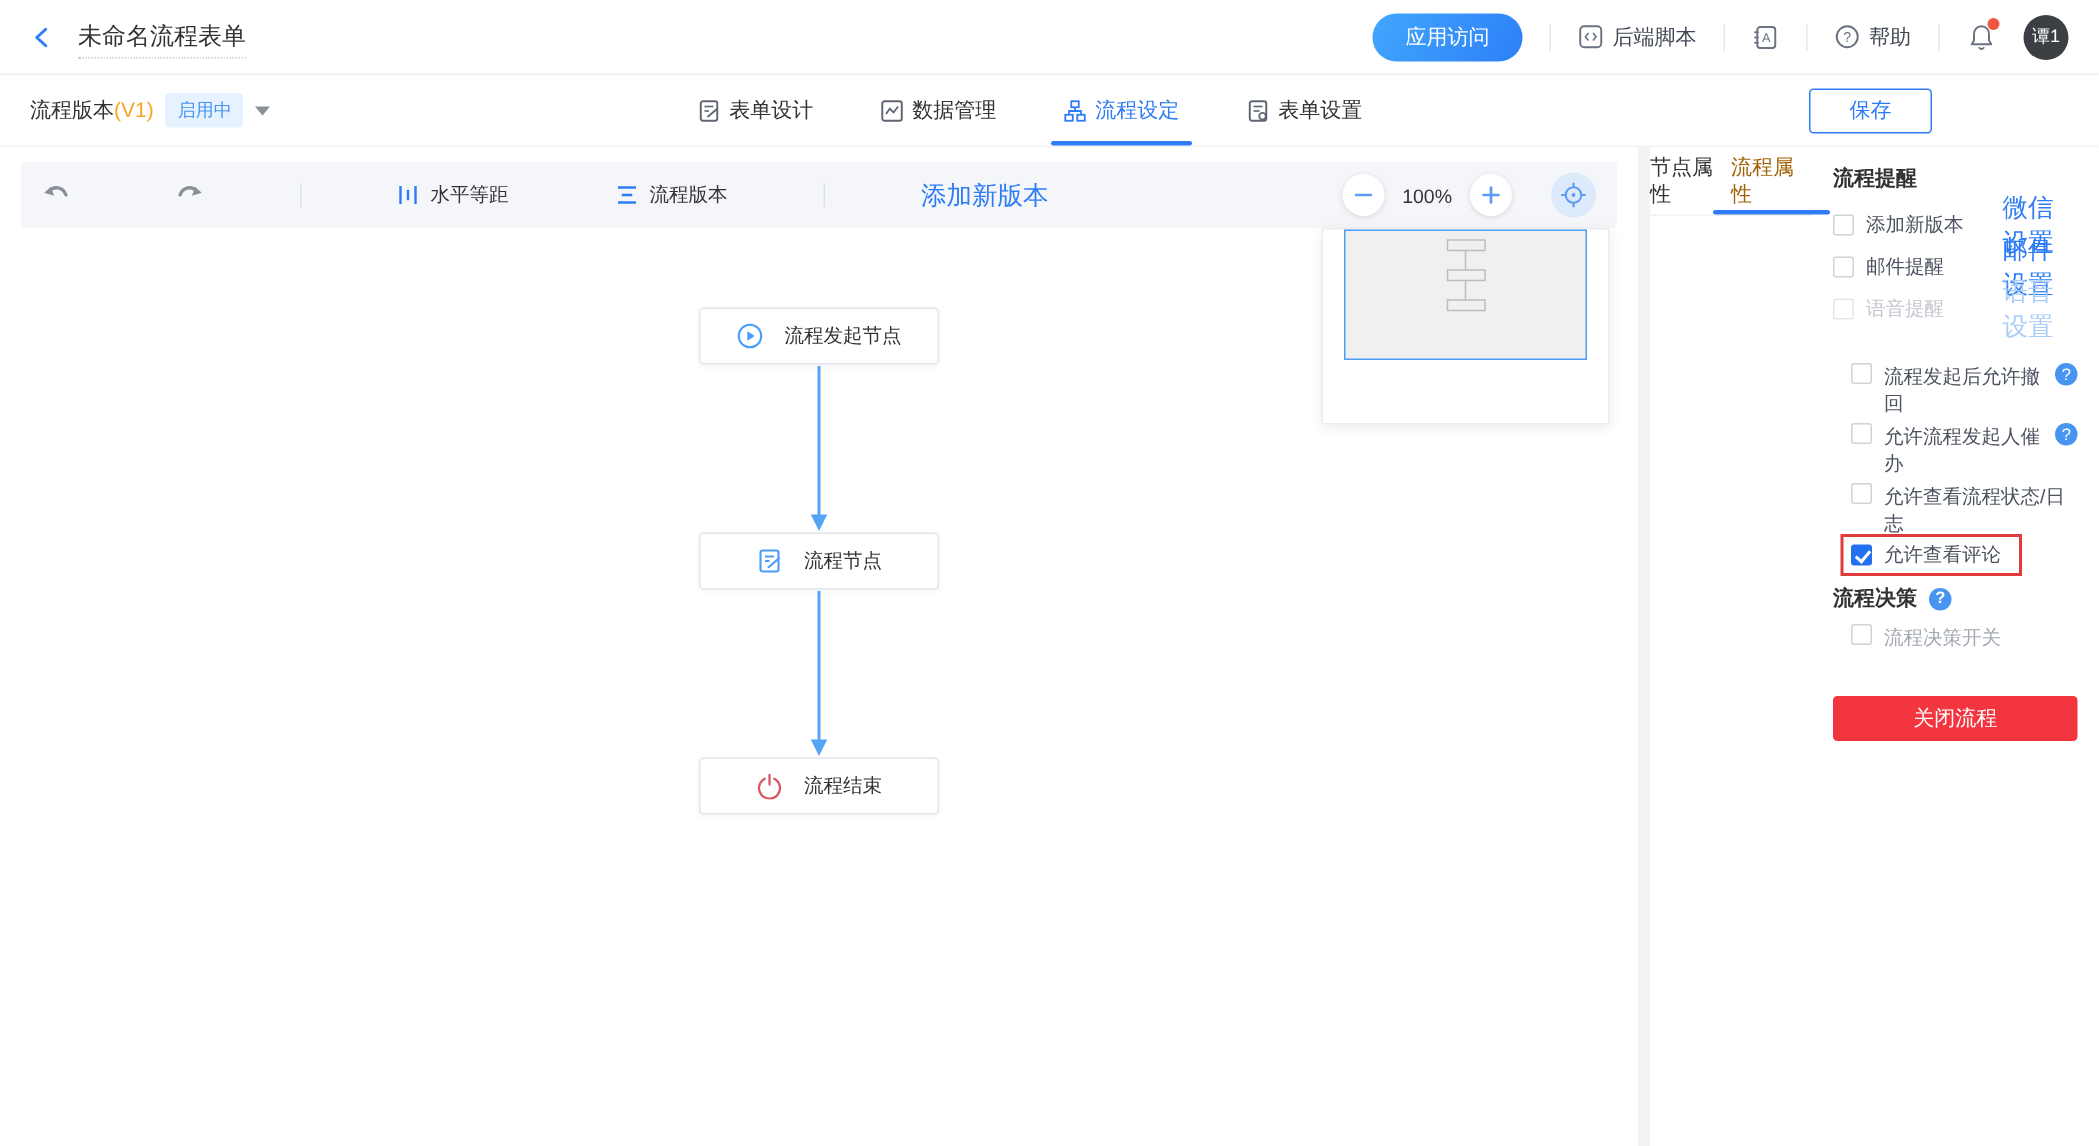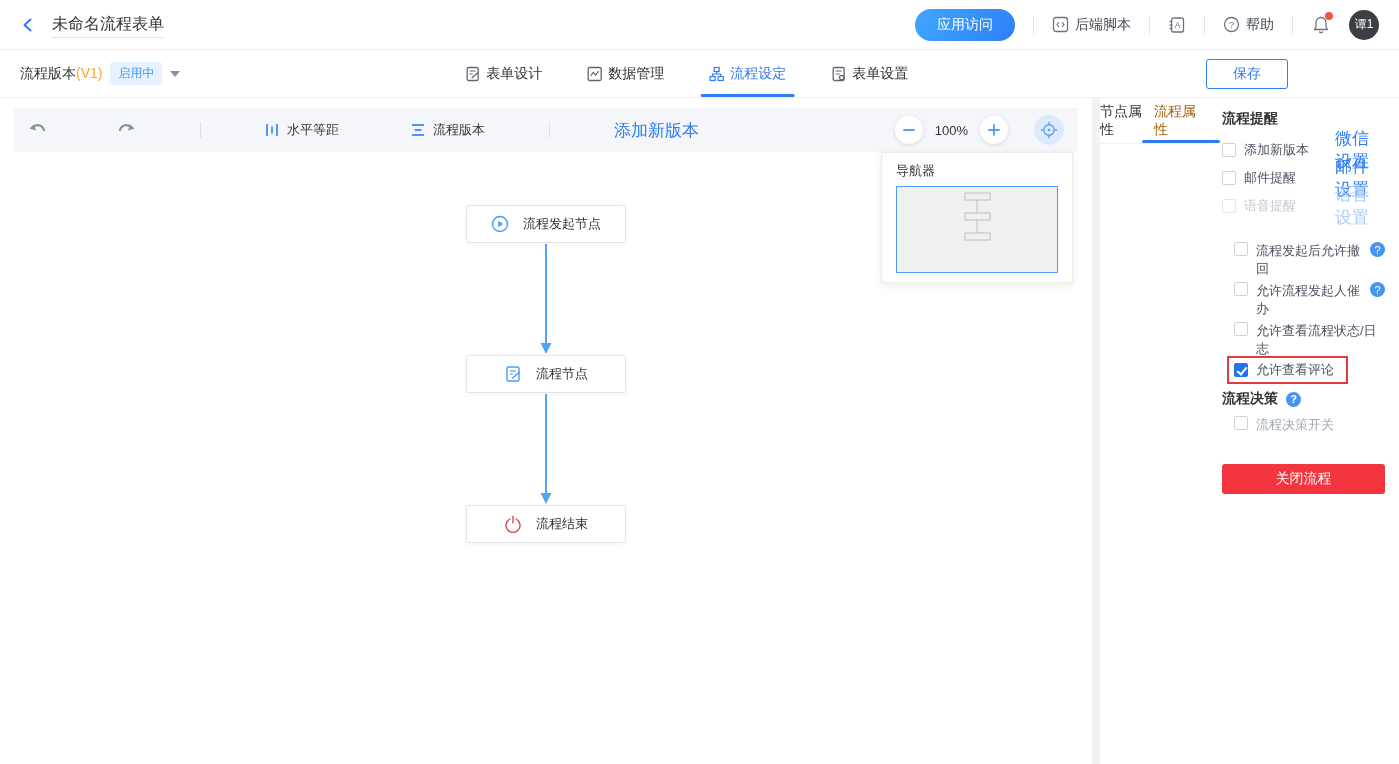--- a/index.html
+++ b/index.html
@@ -330,21 +330,20 @@
       <span>
         <svg width="18" height="18" viewBox="0 0 18 18">
             <path d="M5.8 4.2 A7 7 0 1 0 12.2 4.2" fill="none" stroke="#d9565e" stroke-width="1.5" stroke-linecap="round"></path>
             <line x1="9" y1="1.5" x2="9" y2="8" stroke="#d9565e" stroke-width="1.5" stroke-linecap="round"></line>
           </svg>
       </span>
       <span>流程结束</span>
     </div>
 
     <div class="navigator">
-      <div class="nav-title">导航器</div>
       <div class="nav-map">
         <svg width="160" height="60" viewBox="0 0 160 60">
           <line x1="80" y1="10" x2="80" y2="52" stroke="#b9bdc4" stroke-width="1"></line>
           <rect x="68" y="6" width="25" height="7" fill="#f0f0f0" stroke="#b9bdc4" stroke-width="1"></rect>
           <rect x="68" y="26" width="25" height="7" fill="#f0f0f0" stroke="#b9bdc4" stroke-width="1"></rect>
           <rect x="68" y="46" width="25" height="7" fill="#f0f0f0" stroke="#b9bdc4" stroke-width="1"></rect>
         </svg>
       </div>
     </div>
   </div>

